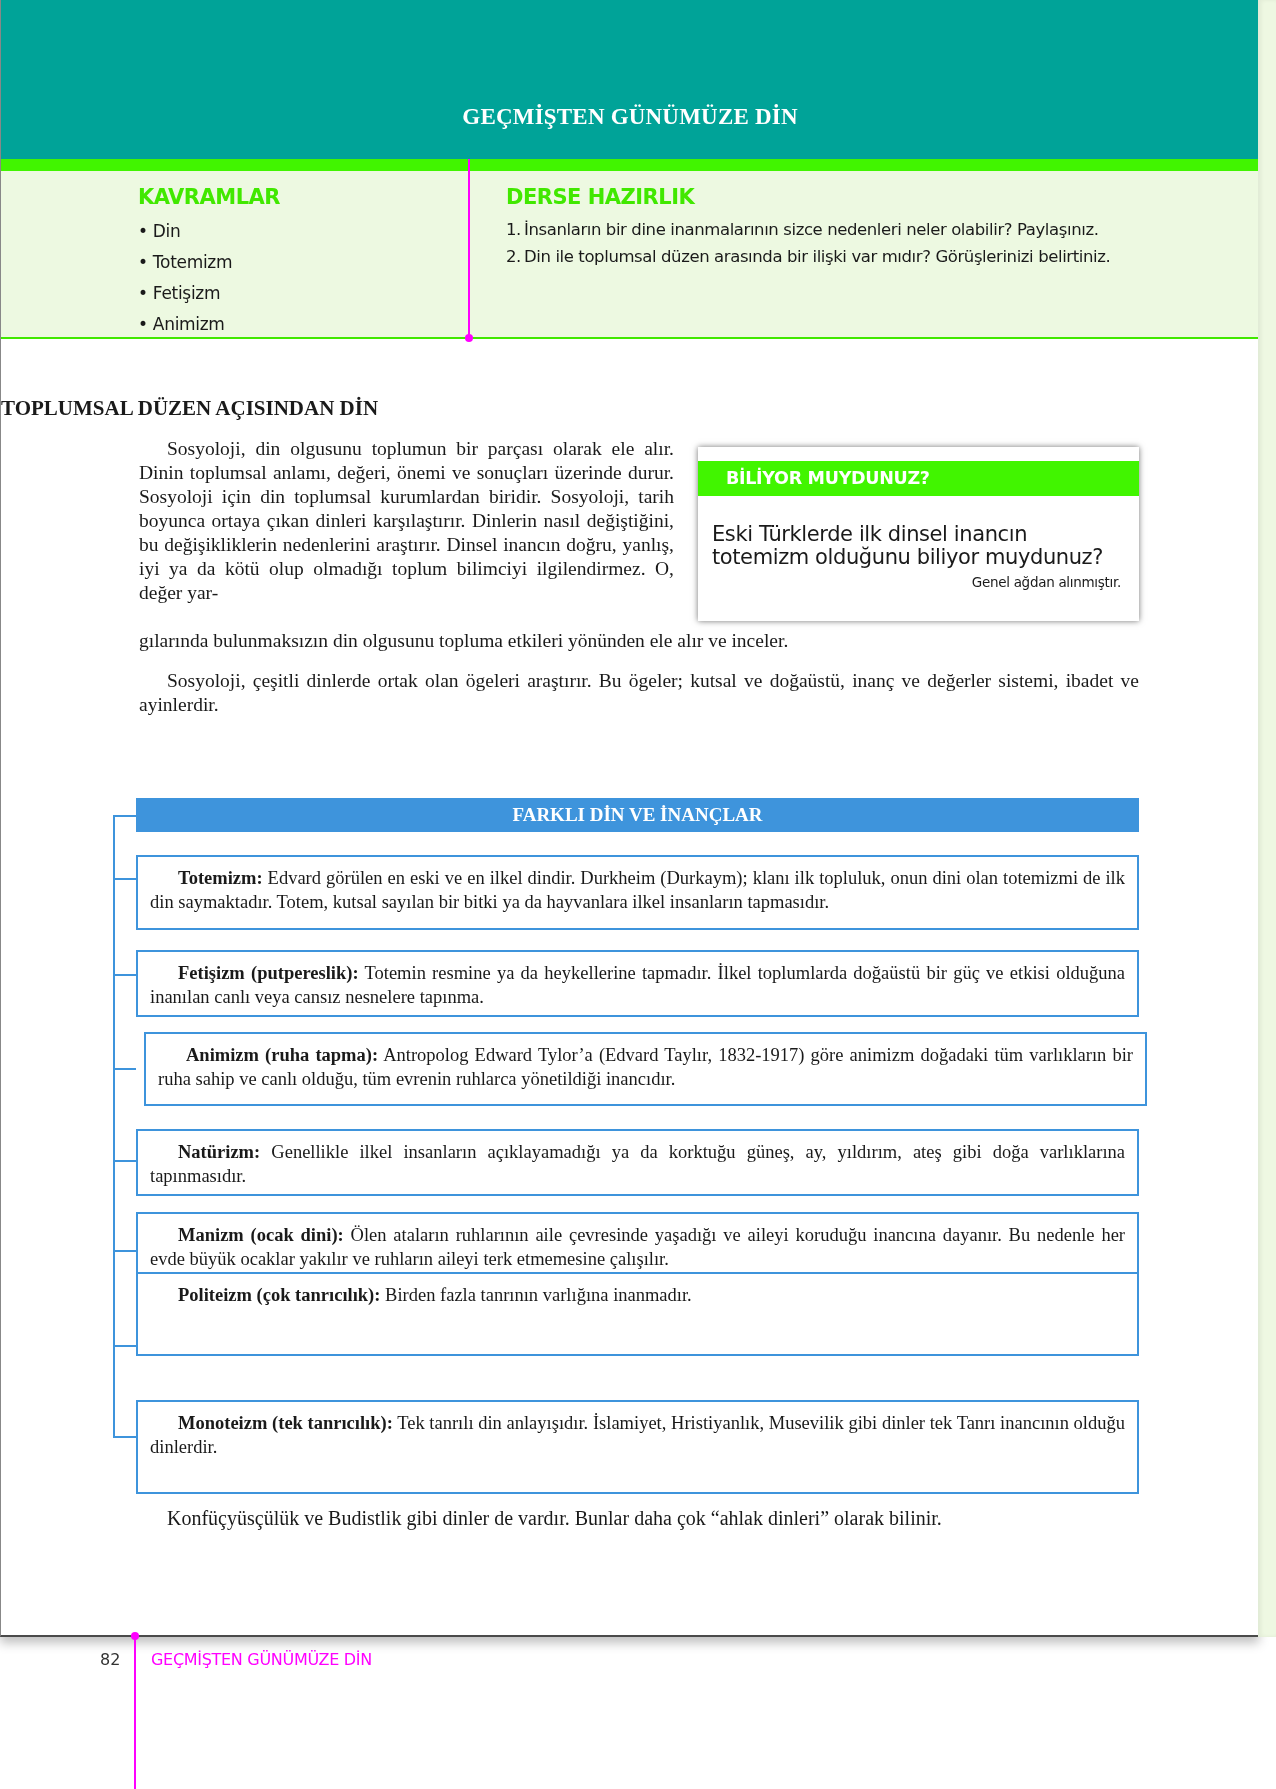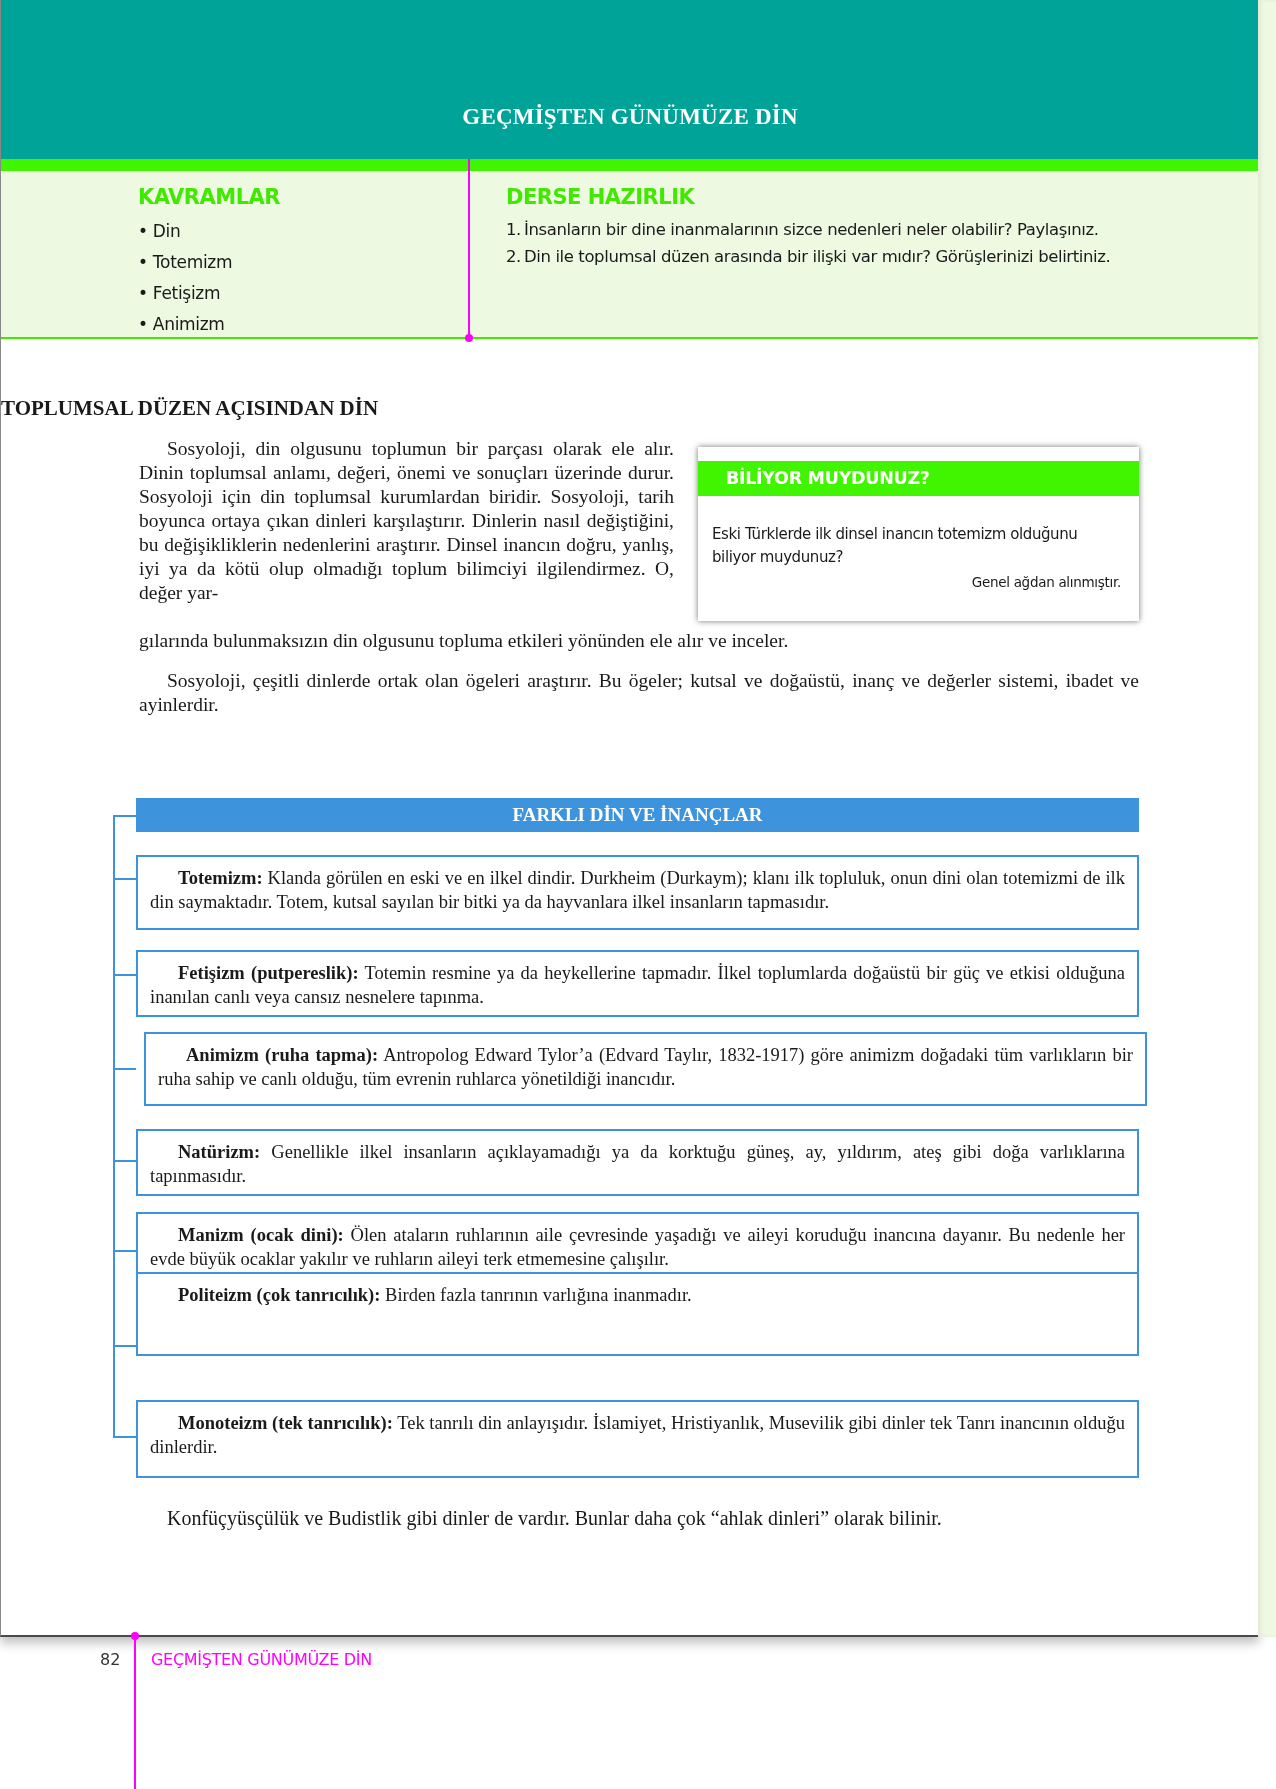--- a/index.html
+++ b/index.html
@@ -67,21 +67,21 @@
     position:absolute; left:697px; top:447px; width:441px; height:174px;
     background:#fff; box-shadow:0 0 6px rgba(0,0,0,0.55);
   }
   .bilgi-head {
     position:absolute; left:0; top:14px; width:441px; height:35px; background:#41f500;
     color:#fff; font-family:"DejaVu Sans", sans-serif; font-weight:bold; font-size:17.5px;
     line-height:35px; padding-left:28px; box-sizing:border-box; letter-spacing:-0.3px;
   }
   .bilgi-body {
     position:absolute; left:14px; top:76px; width:410px;
-    font-family:"DejaVu Sans", sans-serif; font-size:15px; line-height:23px; letter-spacing:-0.4px;
+    font-family:"DejaVu Sans", sans-serif; font-size:21px; line-height:23px; letter-spacing:-0.4px;
   }
   .bilgi-src {
     position:absolute; right:18px; top:127px;
     font-family:"DejaVu Sans", sans-serif; font-size:13.5px; letter-spacing:-0.3px;
   }
   .farkli-head {
     position:absolute; left:135px; top:798px; width:1003px; height:34px;
     background:#3e94dc; color:#fff; text-align:center; font-weight:bold;
     font-size:19px; line-height:34px;
   }
@@ -150,38 +150,38 @@
   <div class="conn-h" style="top:974px;"></div>
   <div class="conn-h" style="top:1068px;"></div>
   <div class="conn-h" style="top:1160px;"></div>
   <div class="conn-h" style="top:1250px;"></div>
   <div class="conn-h" style="top:1345px;"></div>
   <div class="conn-h" style="top:1436px;"></div>
 
   <div class="farkli-head">FARKLI DİN VE İNANÇLAR</div>
 
   <div class="def-box" style="top:855px; height:75px;">
-    <div class="indent"><span class="term">Totemizm:</span><span> Klanda görülen en eski ve en ilkel dindir. Durkheim (Durkaym); klanı ilk topluluk, onun dini olan totemizmi de ilk din saymaktadır. Totem, kutsal sayılan bir bitki ya da hayvanlara ilkel insanların tapmasıdır.</span></div>
+    <div class="indent"><span class="term">Totemizm:</span><span> Edvard görülen en eski ve en ilkel dindir. Durkheim (Durkaym); klanı ilk topluluk, onun dini olan totemizmi de ilk din saymaktadır. Totem, kutsal sayılan bir bitki ya da hayvanlara ilkel insanların tapmasıdır.</span></div>
   </div>
   <div class="def-box" style="top:950px; height:67px;">
     <div class="indent"><span class="term">Fetişizm (putpereslik):</span><span>  Totemin resmine ya da heykellerine tapmadır. İlkel toplumlarda doğaüstü bir güç ve etkisi olduğuna inanılan canlı veya cansız nesnelere tapınma.</span></div>
   </div>
   <div class="def-box" style="top:1032px; height:74px;margin-left:8px;">
     <div class="indent"><span class="term">Animizm (ruha tapma):</span><span> Antropolog Edward Tylor’a (Edvard Taylır, 1832-1917) göre animizm doğadaki tüm varlıkların bir ruha sahip ve canlı olduğu, tüm evrenin ruhlarca yönetildiği inancıdır.</span></div>
   </div>
   <div class="def-box" style="top:1129px; height:67px;">
     <div class="indent"><span class="term">Natürizm:</span><span> Genellikle ilkel insanların açıklayamadığı ya da korktuğu güneş, ay, yıldırım, ateş gibi doğa varlıklarına tapınmasıdır.</span></div>
   </div>
   <div class="def-box" style="top:1212px; height:75px;">
     <div class="indent"><span class="term">Manizm (ocak dini):</span><span> Ölen ataların ruhlarının aile çevresinde yaşadığı ve aileyi koruduğu inancına dayanır. Bu nedenle her evde büyük ocaklar yakılır ve ruhların aileyi terk etmemesine çalışılır.</span></div>
   </div>
   <div class="def-box" style="top:1272px; height:84px;">
     <div class="indent"><span class="term">Politeizm (çok tanrıcılık):</span><span> Birden fazla tanrının varlığına inanmadır.</span></div>
   </div>
-  <div class="def-box" style="top:1400px; height:78px;">
+  <div class="def-box" style="top:1400px; height:94px;">
     <div class="indent"><span class="term">Monoteizm (tek tanrıcılık):</span><span> Tek tanrılı din anlayışıdır. İslamiyet, Hristiyanlık,  Musevilik gibi dinler tek Tanrı inancının  olduğu dinlerdir.</span></div>
   </div>
 
   <div class="closing">Konfüçyüsçülük ve Budistlik gibi dinler de vardır. Bunlar daha çok “ahlak dinleri” olarak bilinir.</div>
 </div>
 
 <div class="right-strip"></div>
 
 <div class="footer-line"></div>
 <div class="footer-dot"></div>

